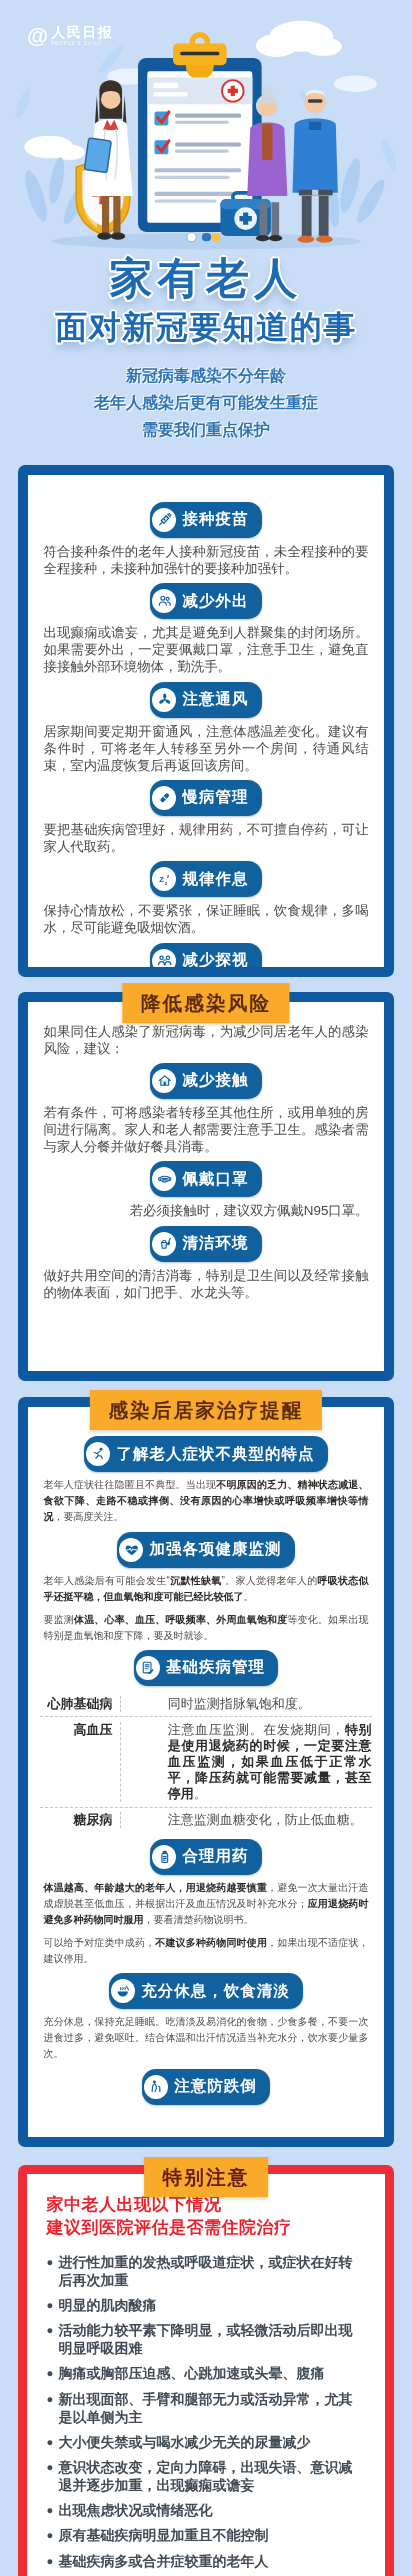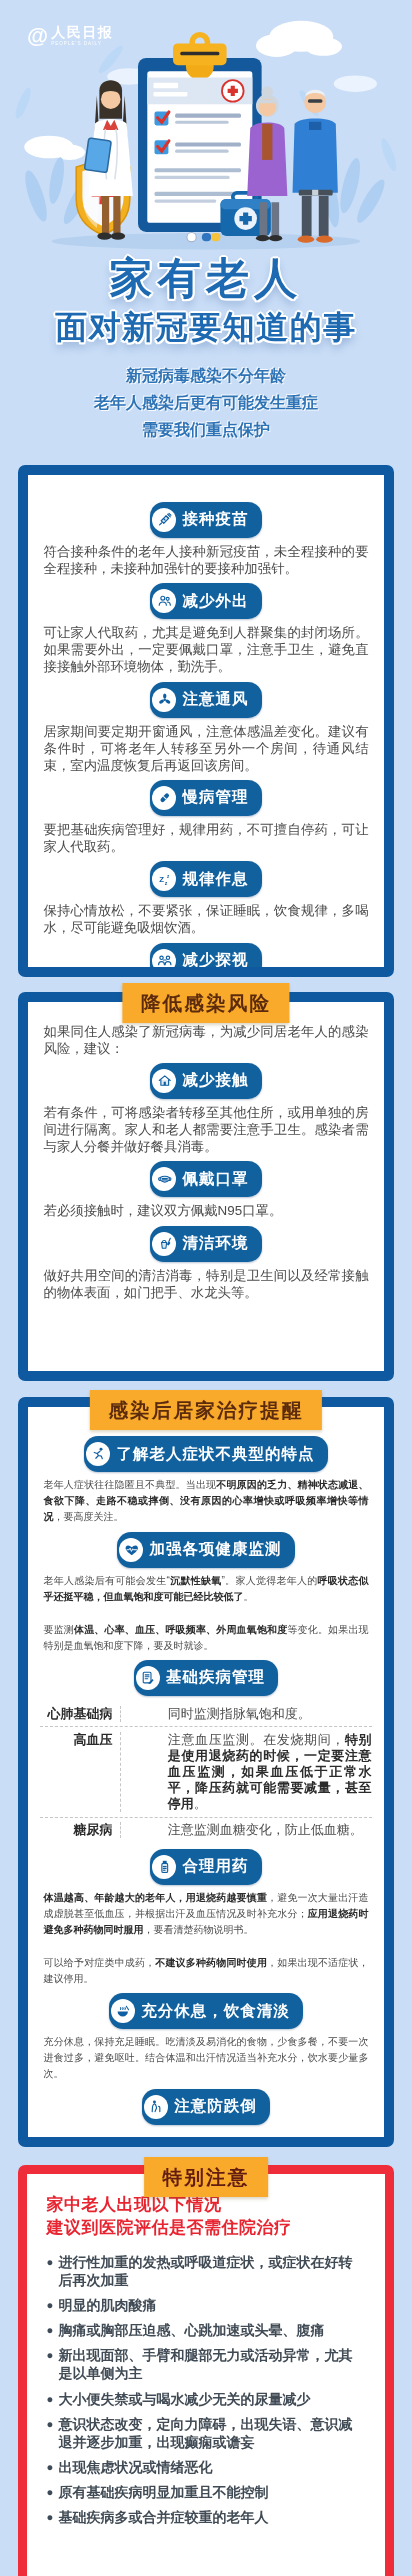--- a/index.html
+++ b/index.html
@@ -37,22 +37,22 @@
   
   .pill{display:flex;align-items:center;width:fit-content;margin:6.2px auto 5.2px;height:36px;
         border-radius:14px;background:#11619f;padding:0 13.4px 0 2.1px;box-shadow:0 1px 2.1px rgba(20,60,110,.3);}
   .pill-circle{width:24px;height:24px;border-radius:50%;background:#fff;display:flex;
                align-items:center;justify-content:center;margin-right:6.2px;flex-shrink:0;}
   .pill-circle svg{width:15.5px;height:15.5px;}
   .pill-label{color:#fff;font-size:15.5px;font-weight:800;letter-spacing:1px;white-space:nowrap;}
   
   .para{margin:0;font-size:13.4px;line-height:17px;color:#4b4b4b;text-align:justify;padding:0 3.1px;}
   #card3 .para{font-size:10px;line-height:16px;}
-  .para.center{text-align:left;}
-  .para + .para{margin-top:17px;}
+  .para.center{text-align:right;}
+  .para + .para{margin-top:7px;}
   .b{font-weight:700;color:#2b2b2b;}
   
   .mtable{margin:2.1px 0 0;}
   .mrow{display:flex;padding:4.6px 0;gap:40px;}
   .mrow + .mrow{border-top:1px dashed #c6c6c6;}
   .mkey{width:72px;flex-shrink:0;text-align:right;font-weight:700;color:#2b2b2b;font-size:13px;
         line-height:16px;padding-right:7.2px;border-right:1px dashed #c6c6c6;}
   .mval{flex:1;padding-left:7.2px;font-size:13px;line-height:16px;color:#4b4b4b;text-align:justify;}
   
   #card-special .card-inner{padding:18.5px 19.6px 3.1px;}
@@ -223,21 +223,21 @@
           <span class="pill-circle">
             <svg viewBox="0 0 24 24" fill="none" stroke="#0f5fa3" stroke-width="1.8" stroke-linecap="round" stroke-linejoin="round">
               <circle cx="9" cy="8" r="3"></circle>
                 <path d="M3.5 19c0-3 2.5-5 5.5-5s5.5 2 5.5 5"></path>
               <circle cx="16.5" cy="9" r="2.3"></circle>
                 <path d="M16 14c2.8 0 4.6 1.8 4.6 5"></path>
               </svg>
           </span>
           <span class="pill-label">减少外出</span>
         </div>
-        <p class="para">可让家人代取药，尤其是避免到人群聚集的封闭场所。如果需要外出，一定要佩戴口罩，注意手卫生，避免直接接触外部环境物体，勤洗手。</p>
+        <p class="para">出现癫痫或谵妄，尤其是避免到人群聚集的封闭场所。如果需要外出，一定要佩戴口罩，注意手卫生，避免直接接触外部环境物体，勤洗手。</p>
       </div>
       <div class="item">
         <div class="pill">
           <span class="pill-circle">
             <svg viewBox="0 0 24 24">
                 <circle cx="12" cy="12" r="2" fill="#0f5fa3"></circle>
               <ellipse cx="12" cy="6.3" rx="2.6" ry="4" fill="#0f5fa3"></ellipse>
               <ellipse cx="12" cy="6.3" rx="2.6" ry="4" fill="#0f5fa3" transform="rotate(120 12 12)"></ellipse>
               <ellipse cx="12" cy="6.3" rx="2.6" ry="4" fill="#0f5fa3" transform="rotate(240 12 12)"></ellipse>
               </svg>
@@ -433,20 +433,21 @@
   </section>
 
   <div class="sec-header red-text" style="top:2157px;">特别注意</div>
   <section class="card" id="card-special">
     <div class="card-inner">
       <div class="warning-head">家中老人出现以下情况</div>
       <div class="warning-head">建议到医院评估是否需住院治疗</div>
       <div class="bullets">
         <div class="bullet">进行性加重的发热或呼吸道症状，或症状在好转后再次加重</div>
         <div class="bullet">明显的肌肉酸痛</div>
+        <div class="bullet">活动能力较平素下降明显，或轻微活动后即出现明显呼吸困难</div>
         <div class="bullet">胸痛或胸部压迫感、心跳加速或头晕、腹痛</div>
         <div class="bullet">新出现面部、手臂和腿部无力或活动异常，尤其是以单侧为主</div>
         <div class="bullet">大小便失禁或与喝水减少无关的尿量减少</div>
         <div class="bullet">意识状态改变，定向力障碍，出现失语、意识减退并逐步加重，出现癫痫或谵妄</div>
         <div class="bullet">出现焦虑状况或情绪恶化</div>
         <div class="bullet">原有基础疾病明显加重且不能控制</div>
         <div class="bullet">基础疾病多或合并症较重的老年人</div>
       </div>
     </div>
   </section>

